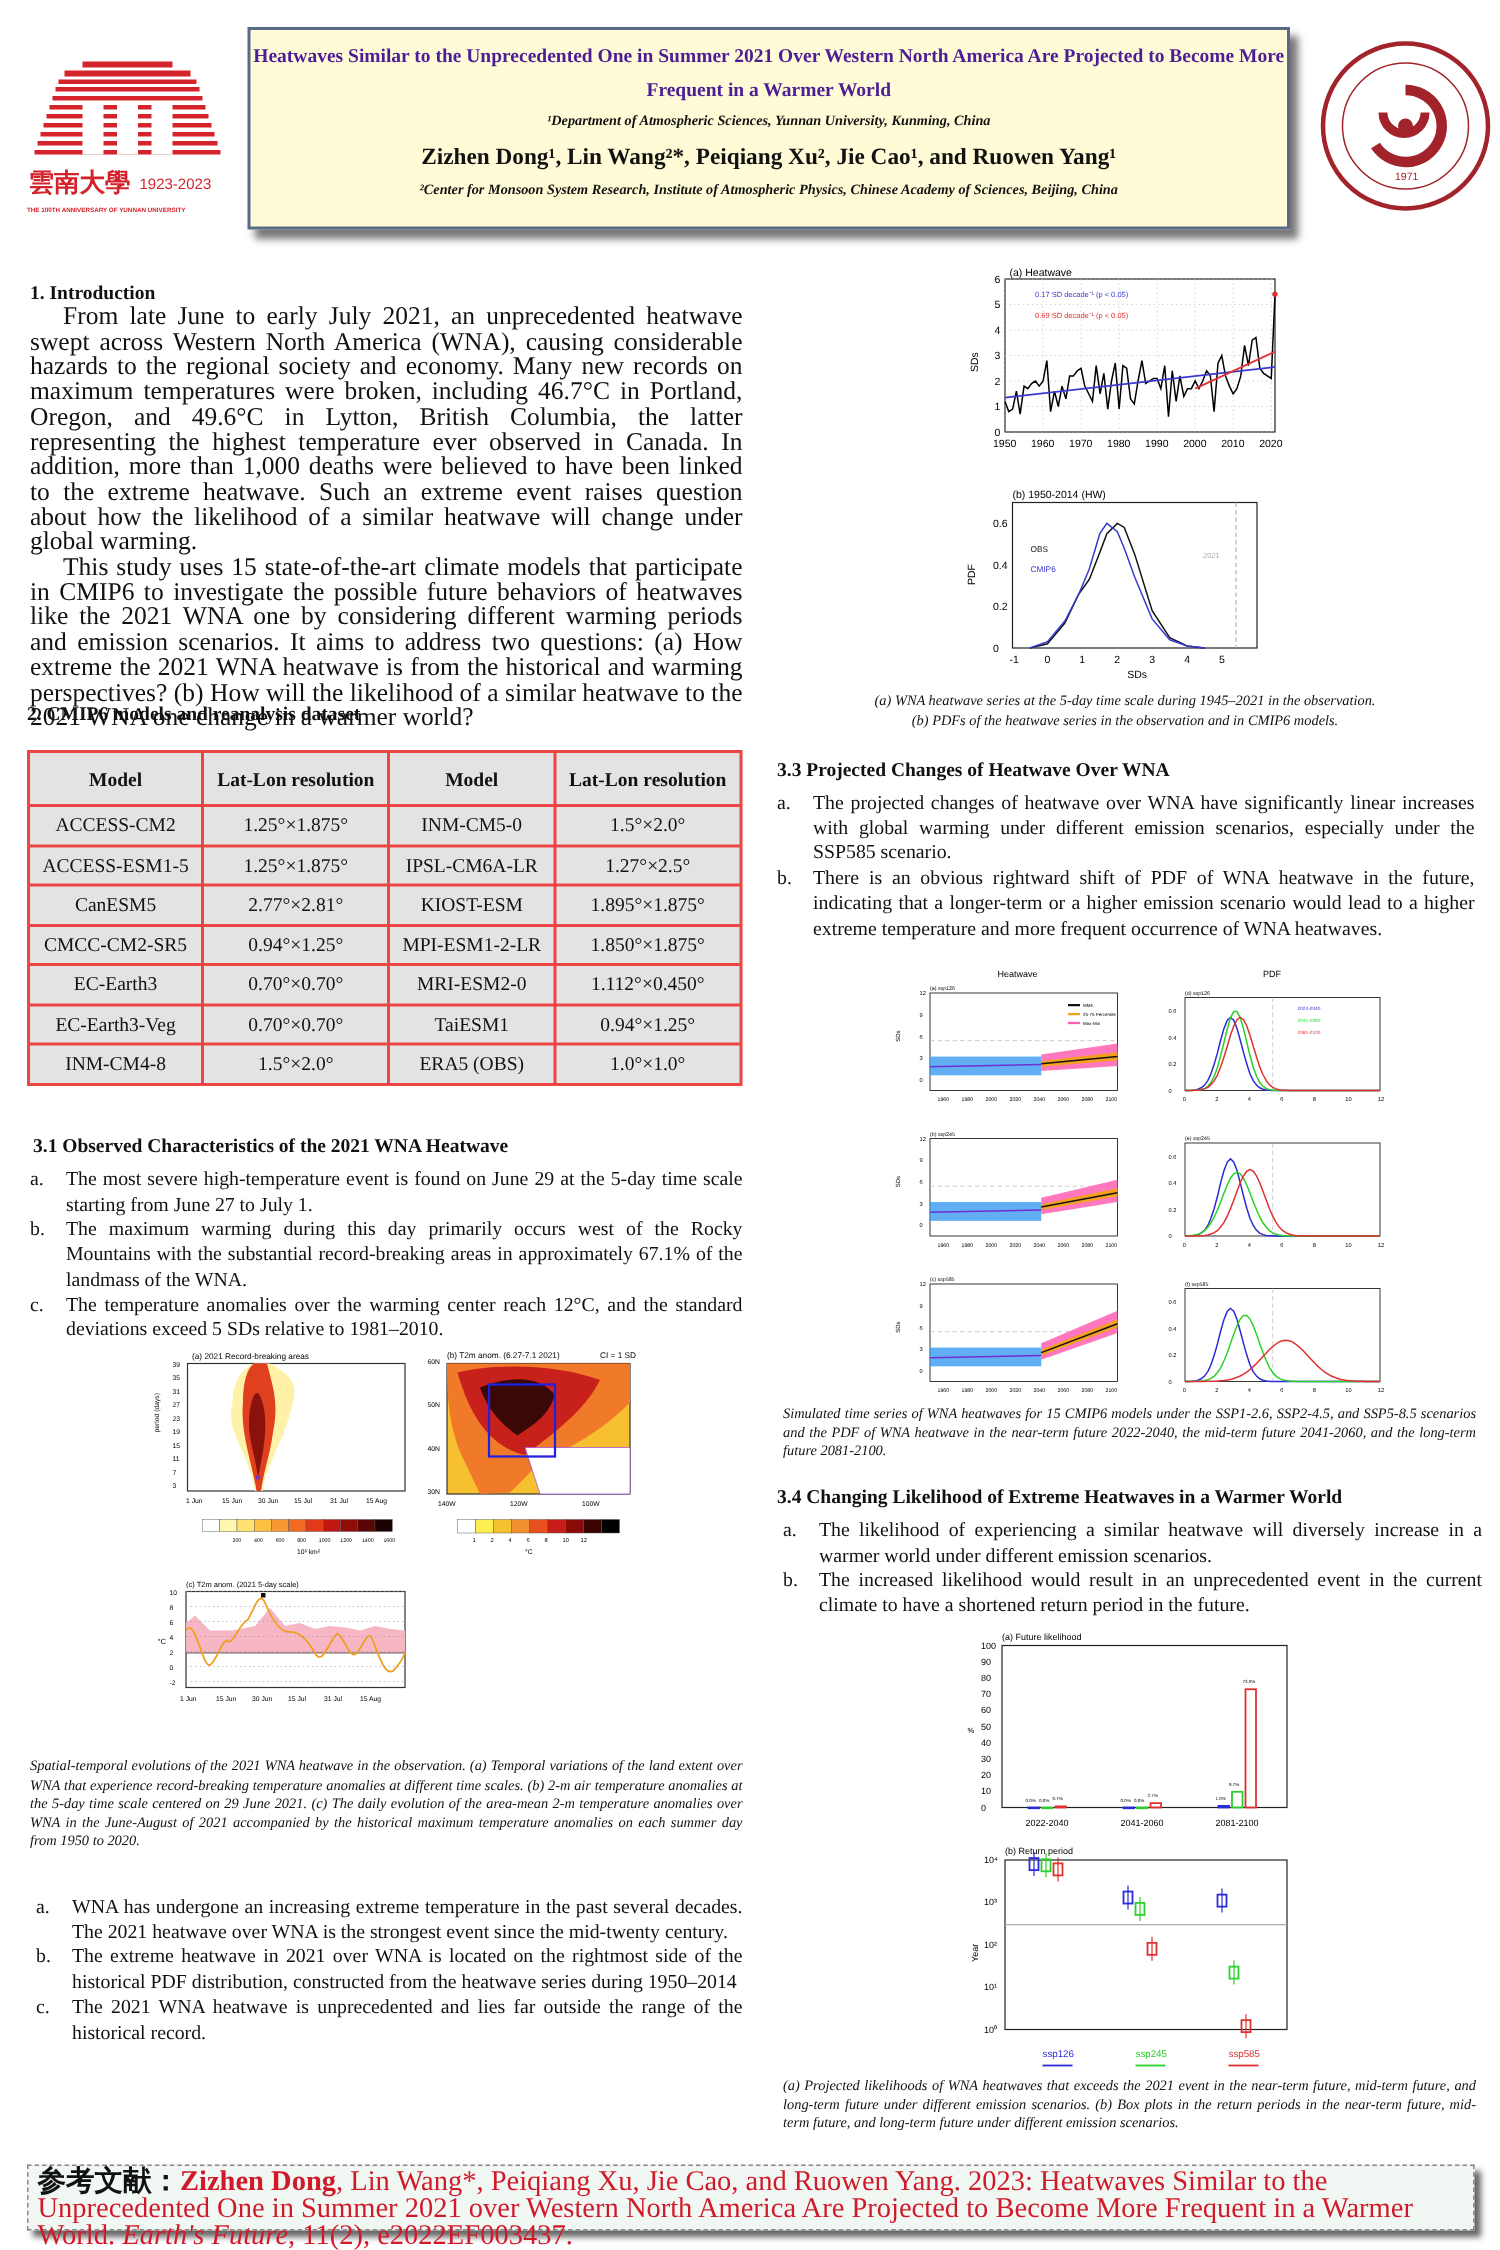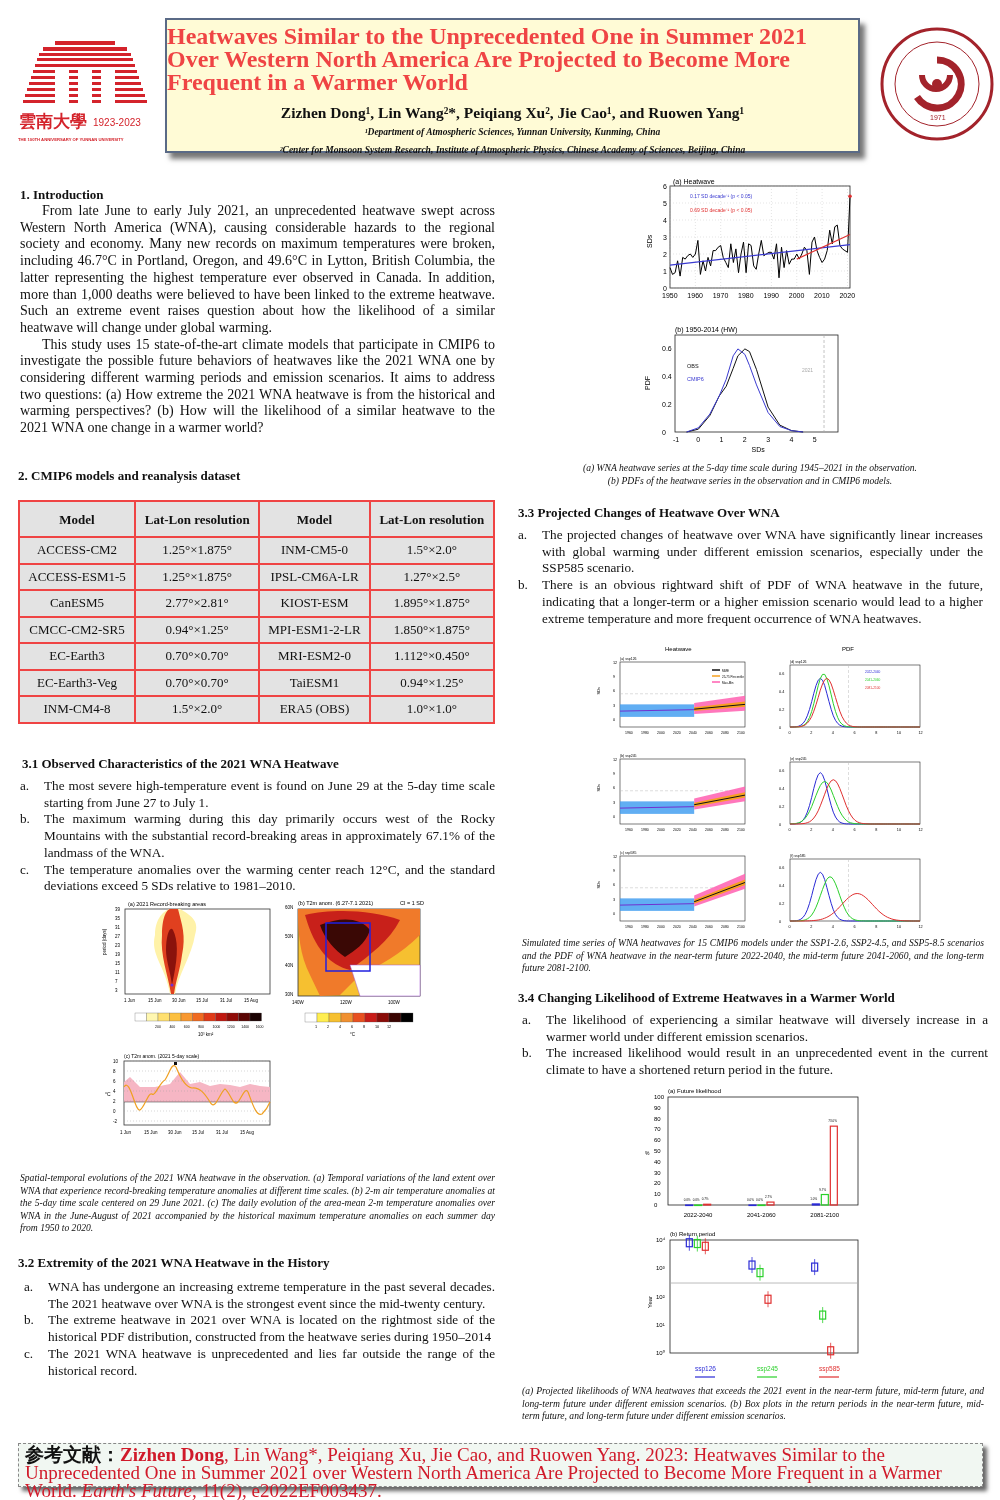--- a/index.html
+++ b/index.html
@@ -2,27 +2,27 @@
 <html><head>
 <meta charset="utf-8">
 <style>
   *{box-sizing:border-box;margin:0;padding:0}
   body{width:1000px;height:1500px;background:#fff;font-family:"Liberation Serif",serif;color:#111;position:relative;overflow:hidden}
   .abs{position:absolute}
   
   #logo-left{left:15px;top:35px;width:140px;height:115px}
   #logo-right{left:878px;top:25px;width:118px;height:118px}
   #title-box{left:165px;top:18px;width:695px;height:135px;background:#fffbd6;border:2px solid #5a6a86;box-shadow:5px 6px 5px #777}
-  #title{color:#ef4444;font-weight:bold;font-size:24px;line-height:23px;margin-top:5px}
+  #title{color:#4c1d95;font-weight:bold;font-size:13px;text-align:center;line-height:23px;margin-top:5px}
   #authors{text-align:center;font-weight:bold;font-size:15.5px;margin-top:10px}
   #aff1,#aff2{text-align:center;font-style:italic;font-weight:bold;font-size:9.5px;margin-top:5px}
   #aff2{margin-top:8px}
   
   .h2{font-weight:bold;font-size:13px}
-  .para{font-size:14px;line-height:16.7px;text-align:justify}
+  .para{font-size:17px;line-height:16.7px;text-align:justify}
   .indent{text-indent:22px}
   ol.items{list-style:none;font-size:13.2px;line-height:16.7px;text-align:justify}
   ol.items li{position:relative;padding-left:24px}
   ol.items li .lbl{position:absolute;left:0}
   .caption{font-style:italic;font-size:9.6px;line-height:12.6px;text-align:justify}
   .ctr{text-align:center}
   
   #model-table{left:18px;top:500px;width:477px;border-collapse:separate;border-spacing:2px;background:#ef4444;font-size:13px}
   #model-table th,#model-table td{background:#e3e3e3;text-align:center;height:24.5px;padding:0 2px}
   #model-table th{font-weight:bold;height:34px;line-height:15px}
@@ -56,22 +56,22 @@
         <rect x="86" y="34" width="14" height="34"></rect>
     </g>
     <text x="4" y="92" font-size="17" fill="#d4232b" font-weight="bold">雲南大學</text>
     <text x="78" y="91" font-size="10" fill="#d4232b">1923-2023</text>
     <text x="3" y="106" font-size="4.2" fill="#d4232b" font-weight="bold">THE 100TH ANNIVERSARY OF YUNNAN UNIVERSITY</text>
   </svg>
 </div>
 
 <div class="abs" id="title-box">
   <div id="title">Heatwaves Similar to the Unprecedented One in Summer 2021 Over Western North America Are Projected to Become More Frequent in a Warmer World</div>
+  <div id="aff1">¹Department of Atmospheric Sciences, Yunnan University, Kunming, China</div>
   <div id="authors">Zizhen Dong¹, Lin Wang²*, Peiqiang Xu², Jie Cao¹, and Ruowen Yang¹</div>
-  <div id="aff1">¹Department of Atmospheric Sciences, Yunnan University, Kunming, China</div>
   <div id="aff2">²Center for Monsoon System Research, Institute of Atmospheric Physics, Chinese Academy of Sciences, Beijing, China</div>
 </div>
 
 <div class="abs" id="logo-right">
   <svg width="118" height="118" viewBox="0 0 118 118">
     <circle cx="59" cy="59" r="55" fill="none" stroke="#a3232b" stroke-width="3"></circle>
     <circle cx="59" cy="59" r="42" fill="none" stroke="#a3232b" stroke-width="1"></circle>
     <path d="M59 35 a24 24 0 1 1 -20 37" fill="none" stroke="#a3232b" stroke-width="7"></path>
     <path d="M44 50 a14 14 0 1 0 28 0" fill="none" stroke="#a3232b" stroke-width="6"></path>
     <circle cx="59" cy="59" r="5" fill="#a3232b"></circle>
@@ -271,21 +271,20 @@
       <text x="92" y="82" font-size="4.5">15 Jul</text>
       <text x="116" y="82" font-size="4.5">31 Jul</text>
       <text x="140" y="82" font-size="4.5">15 Aug</text>
     </g>
   <text x="5" y="44" font-size="5">°C</text>
 </svg>
 
 <p class="abs caption" style="left:20px;top:1172px;width:475px">Spatial-temporal evolutions of the 2021 WNA heatwave in the observation. (a) Temporal variations of the land extent over WNA that experience record-breaking temperature anomalies at different time scales. (b) 2-m air temperature anomalies at the 5-day time scale centered on 29 June 2021. (c) The daily evolution of the area-mean 2-m temperature anomalies over WNA in the June-August of 2021 accompanied by the historical maximum temperature anomalies on each summer day from 1950 to 2020.</p>
 
 <div class="abs" style="left:18px;top:1255px;width:477px">
-  <div class="h2">3.2 Extremity of the 2021 WNA Heatwave in the History</div>
   <ol class="items" id="sec32-list" style="margin-top:8px;margin-left:6px">
       <li><span class="lbl">a.</span><span>WNA has undergone an increasing extreme temperature in the past several decades. The 2021 heatwave over WNA is the strongest event since the mid-twenty century.</span></li>
       <li><span class="lbl">b.</span><span>The extreme heatwave in 2021 over WNA is located on the rightmost side of the historical PDF distribution, constructed from the heatwave series during 1950–2014</span></li>
       <li><span class="lbl">c.</span><span>The 2021 WNA heatwave is unprecedented and lies far outside the range of the historical record.</span></li>
     </ol>
 </div>
 
 <svg class="abs" id="hw-chart" style="left:640px;top:178px" width="220" height="130">
     <text x="33" y="6" font-size="7">(a) Heatwave</text>
     <rect x="30" y="8" width="180" height="102" fill="#fff" stroke="#222" stroke-width="0.8"></rect>

